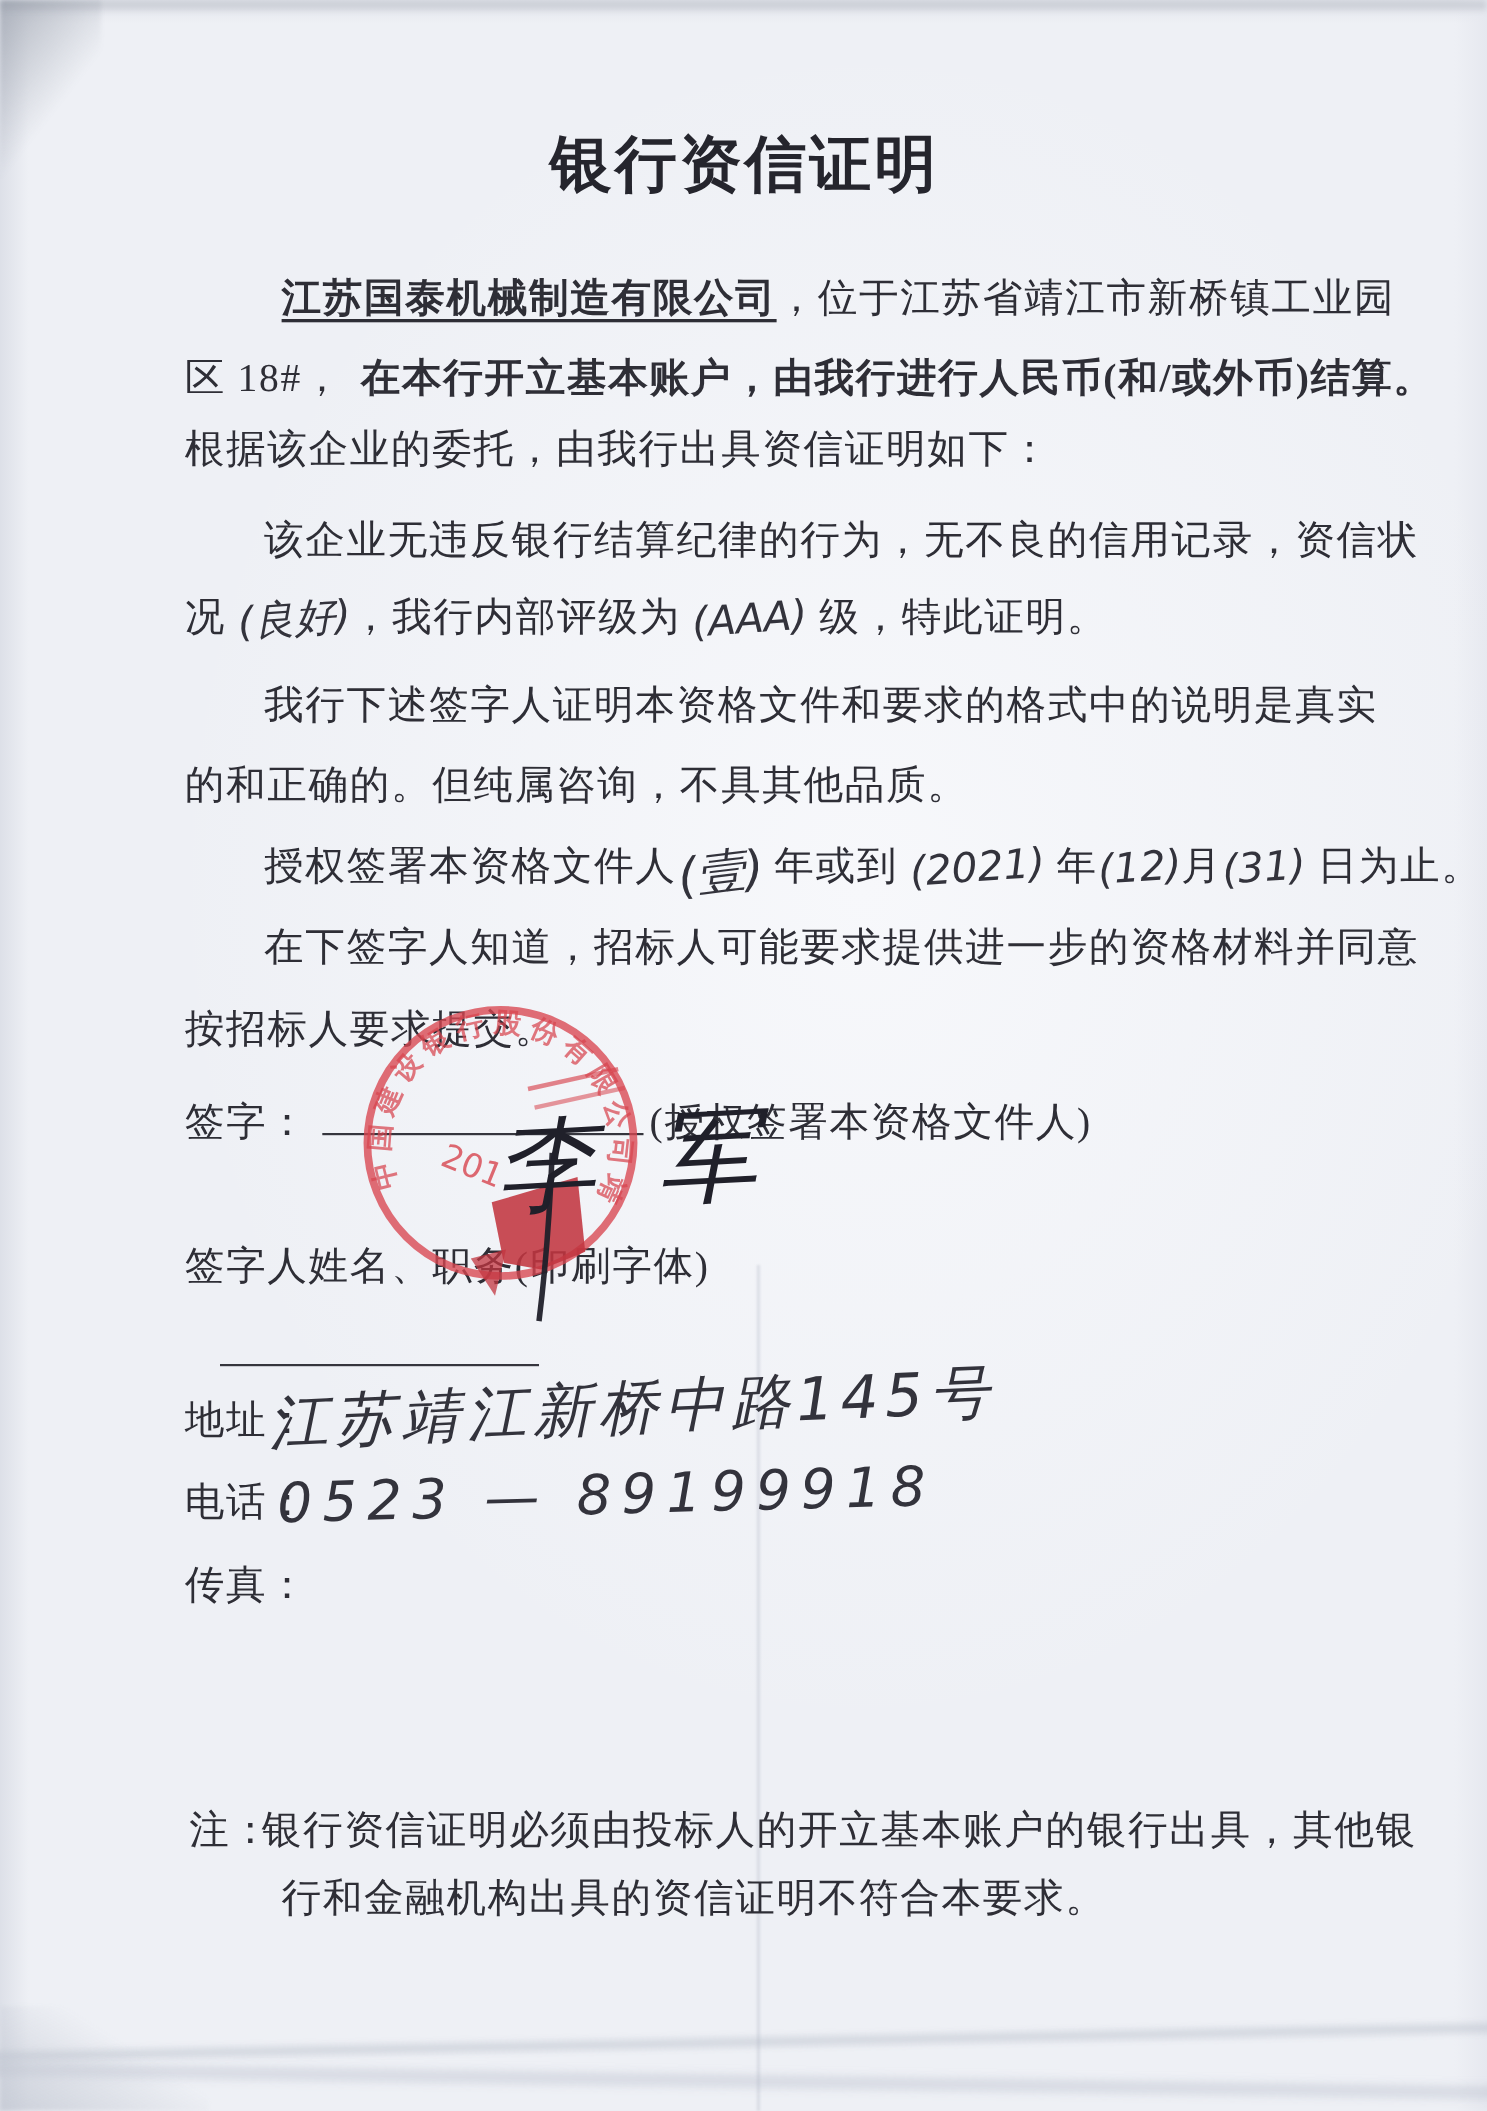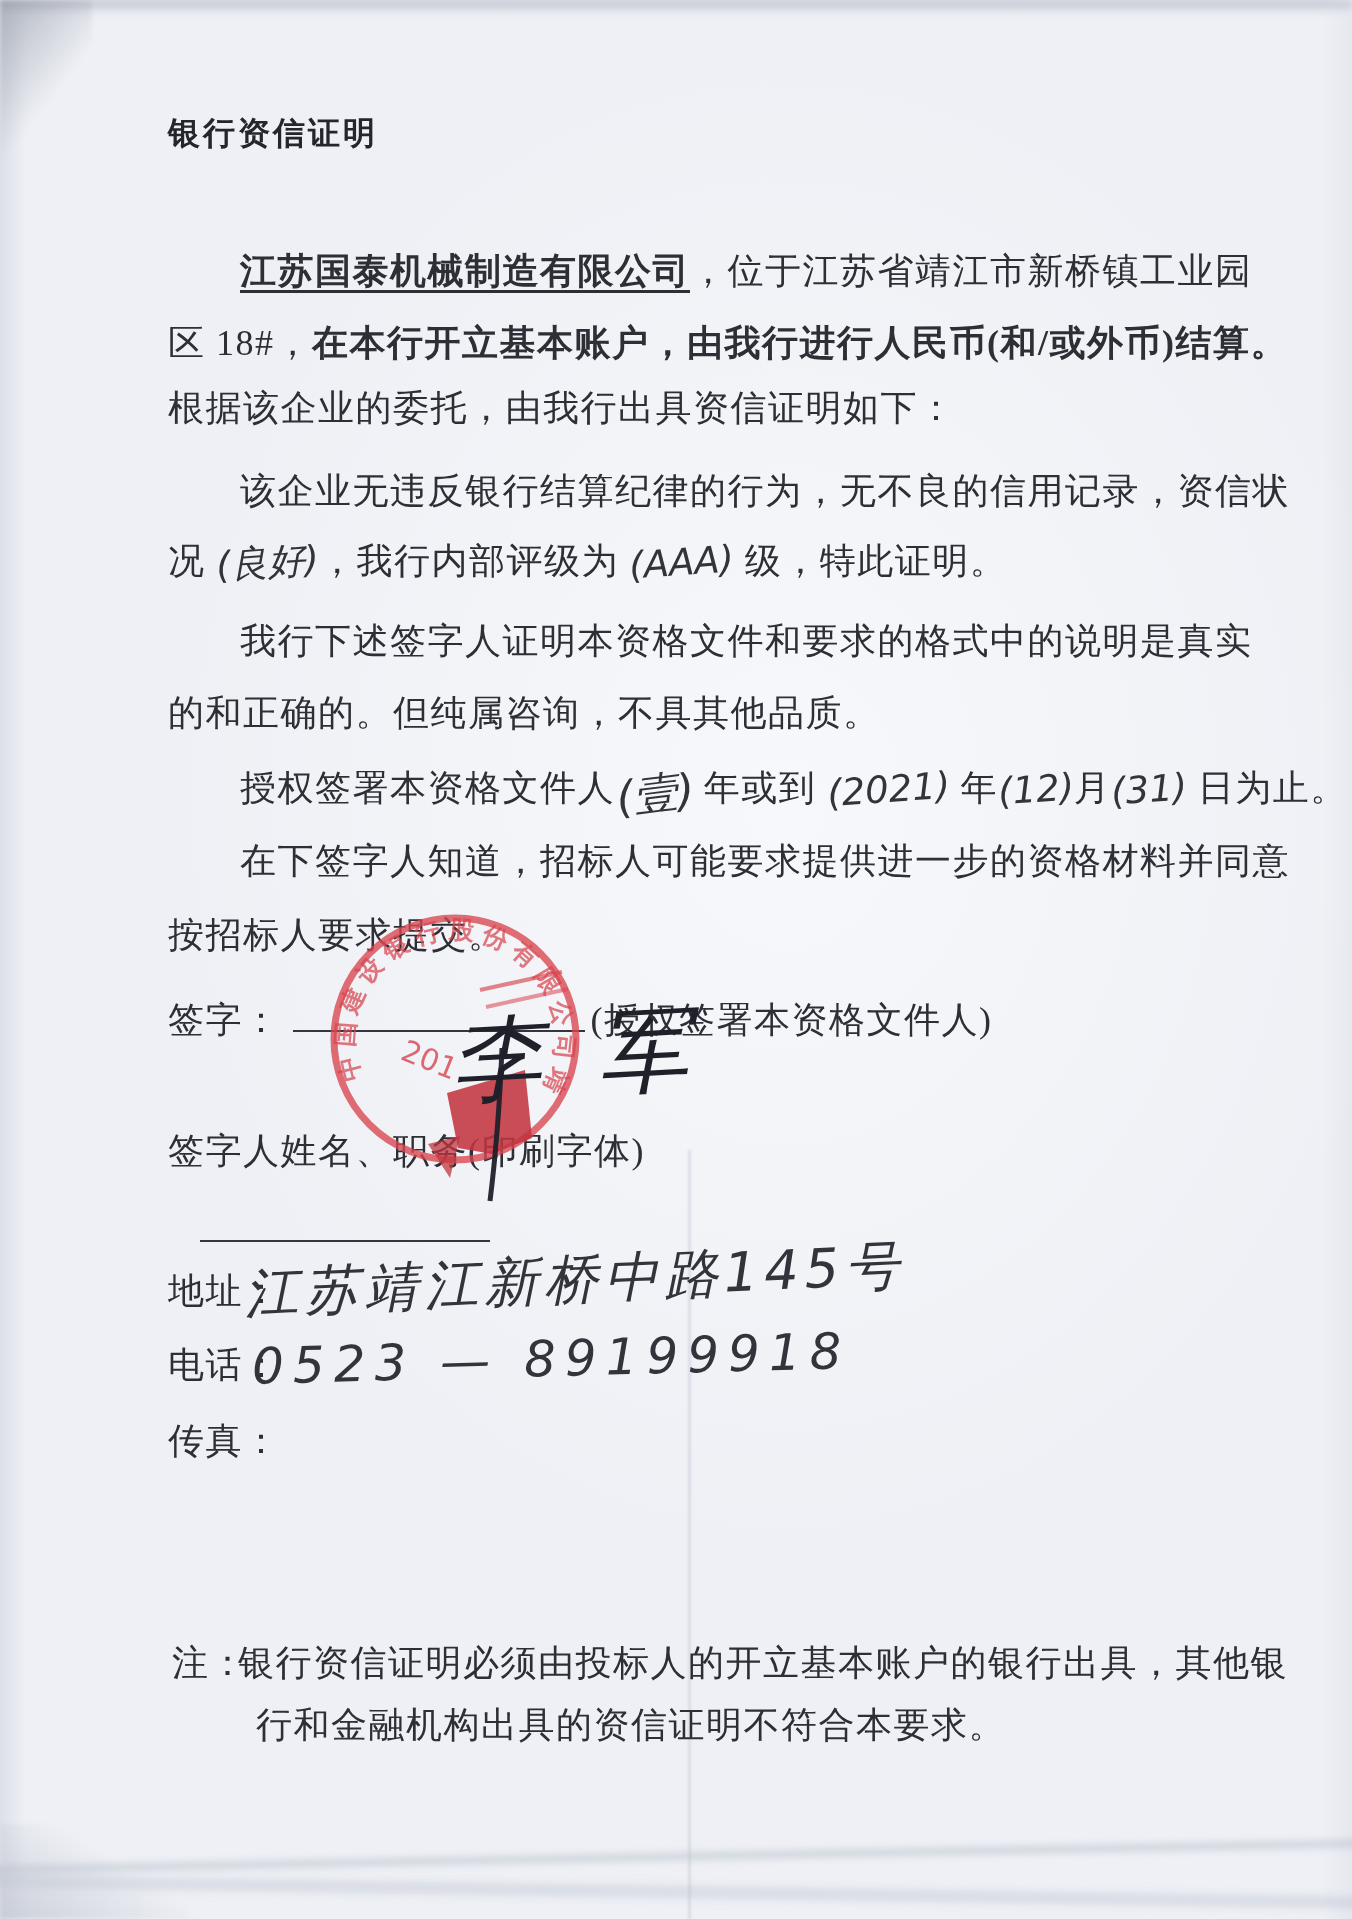--- a/index.html
+++ b/index.html
@@ -29,24 +29,24 @@
     background:rgba(172,178,192,.38);transform:rotate(-1.1deg);filter:blur(3px);z-index:1;}
   .wrinkle-b{position:absolute;left:-20px;top:1886px;width:1400px;height:12px;
     background:rgba(168,174,190,.32);transform:rotate(.9deg);filter:blur(4px);z-index:1;}
   .corner-bl{position:absolute;left:0;top:1824px;width:190px;height:95px;
     background:linear-gradient(32deg,#c2c7d2 0%,rgba(194,199,210,0) 62%);
     opacity:.8;filter:blur(2px);z-index:1;}
   
   .ln{position:absolute;left:168px;width:1018px;font-size:36px;line-height:46px;
       letter-spacing:1.5px;white-space:nowrap;z-index:2;}
   .indent{padding-left:72px;}
-  .b{font-weight:700;}
+  .b{font-weight:700;margin-left:16px;}
   .u{text-decoration:underline;text-underline-offset:7px;text-decoration-thickness:2.5px;}
-  .title{position:absolute;left:168px;top:112px;width:1018px;
-      font-size:32px;font-weight:700;letter-spacing:3px;color:#25252d;z-index:2;}
+  .title{position:absolute;left:168px;top:112px;width:1018px;text-align:center;
+      font-size:56px;font-weight:700;letter-spacing:3px;color:#25252d;z-index:2;}
   
   .hw{font-family:"DejaVu Sans",sans-serif;font-style:italic;color:#33333c;
       display:inline-block;}
   .hw-sm{font-size:37px;transform:rotate(-4deg) translateY(2px);letter-spacing:0;}
   .hw-one{font-size:44px;transform:rotate(-7deg) translateY(9px);letter-spacing:0;}
   .hw-addr{position:absolute;left:244px;top:1244px;font-size:54px;letter-spacing:6px;
       transform:rotate(-2.5deg);z-index:2;white-space:nowrap;}
   .hw-phone{position:absolute;left:252px;top:1330px;font-size:50px;letter-spacing:9px;
       transform:rotate(-1.5deg);z-index:2;white-space:nowrap;}
   

